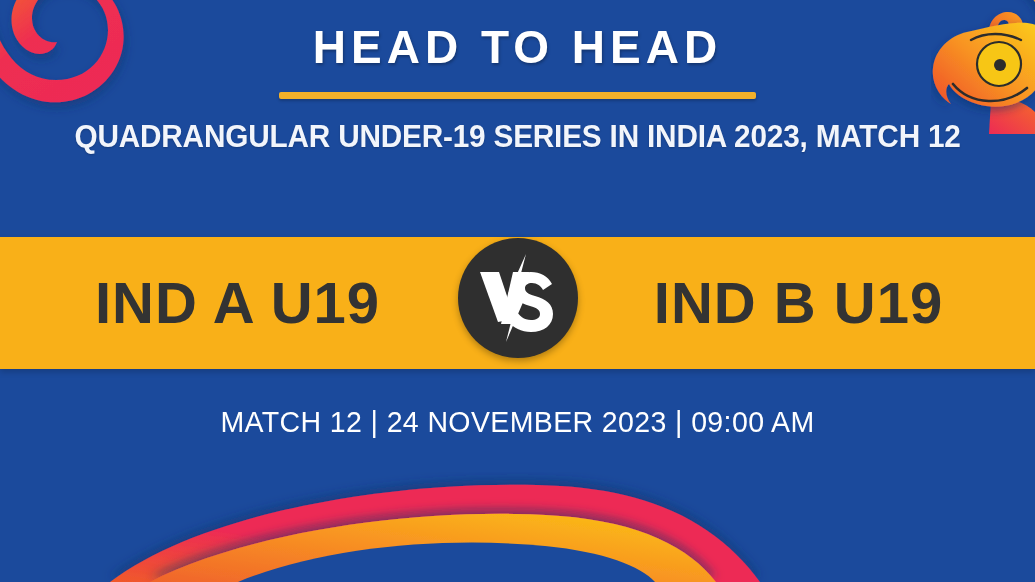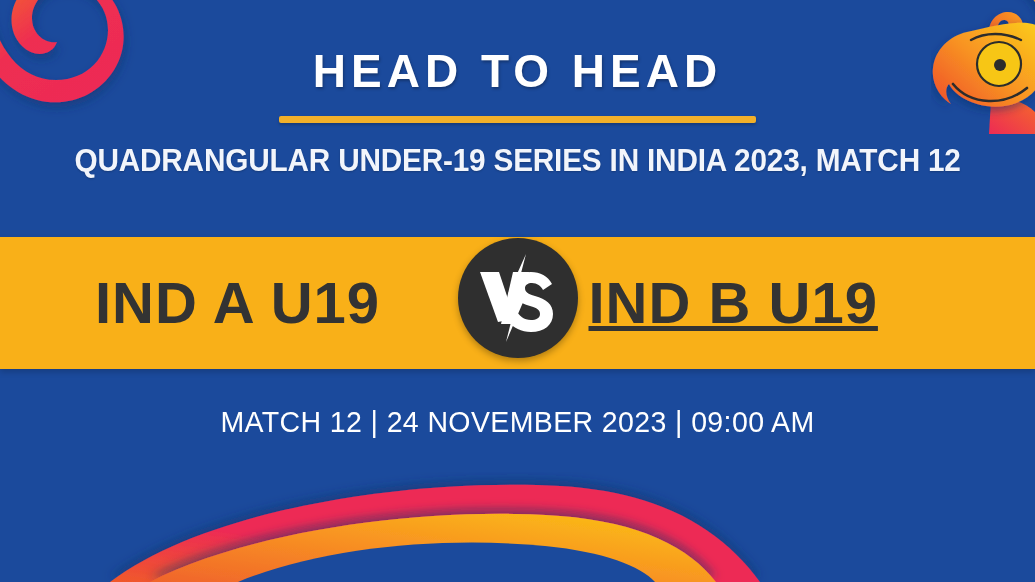--- a/index.html
+++ b/index.html
@@ -21,21 +21,21 @@
   #swirl-tl { left:-52px; top:-36px; width:210px; height:200px; }
   #chameleon-tr { right:-6px; top:-12px; width:110px; height:146px; }
   #arcs-bottom { left:0; bottom:0; width:1035px; height:110px; }
 
   
   #header-block {
     position:absolute; left:0; top:0; width:1035px; height:237px;
     display:flex; flex-direction:column; align-items:center;
   }
   #title-head-to-head {
-    margin-top:48px;
+    margin-top:24px;
     color:#FFFFFF;
     font-size:46px;
     font-weight:bold;
     letter-spacing:5px;
     line-height:1;
     text-shadow:1px 2px 3px rgba(0,0,0,.28);
     white-space:nowrap;
   }
   #title-divider {
     margin-top:22px;
@@ -66,21 +66,21 @@
   }
   .team-name {
     color:#333333;
     font-size:58px;
     font-weight:bold;
     letter-spacing:1px;
     line-height:1;
     white-space:nowrap;
   }
   #team-home { width:430px; text-align:center; padding-right:8px; }
-  #team-away { width:430px; text-align:left; padding-left:10px;text-decoration:underline; }
+  #team-away { width:430px; text-align:center; padding-left:10px; }
   #vs-spacer { width:122px; }
 
   #vs-badge {
     position:absolute;
     left:458px; top:238px;
     width:120px; height:120px;
     border-radius:50%;
     background:#2F2F2F;
     box-shadow:0 3px 7px rgba(0,0,0,.3);
     display:flex; align-items:center; justify-content:center;

